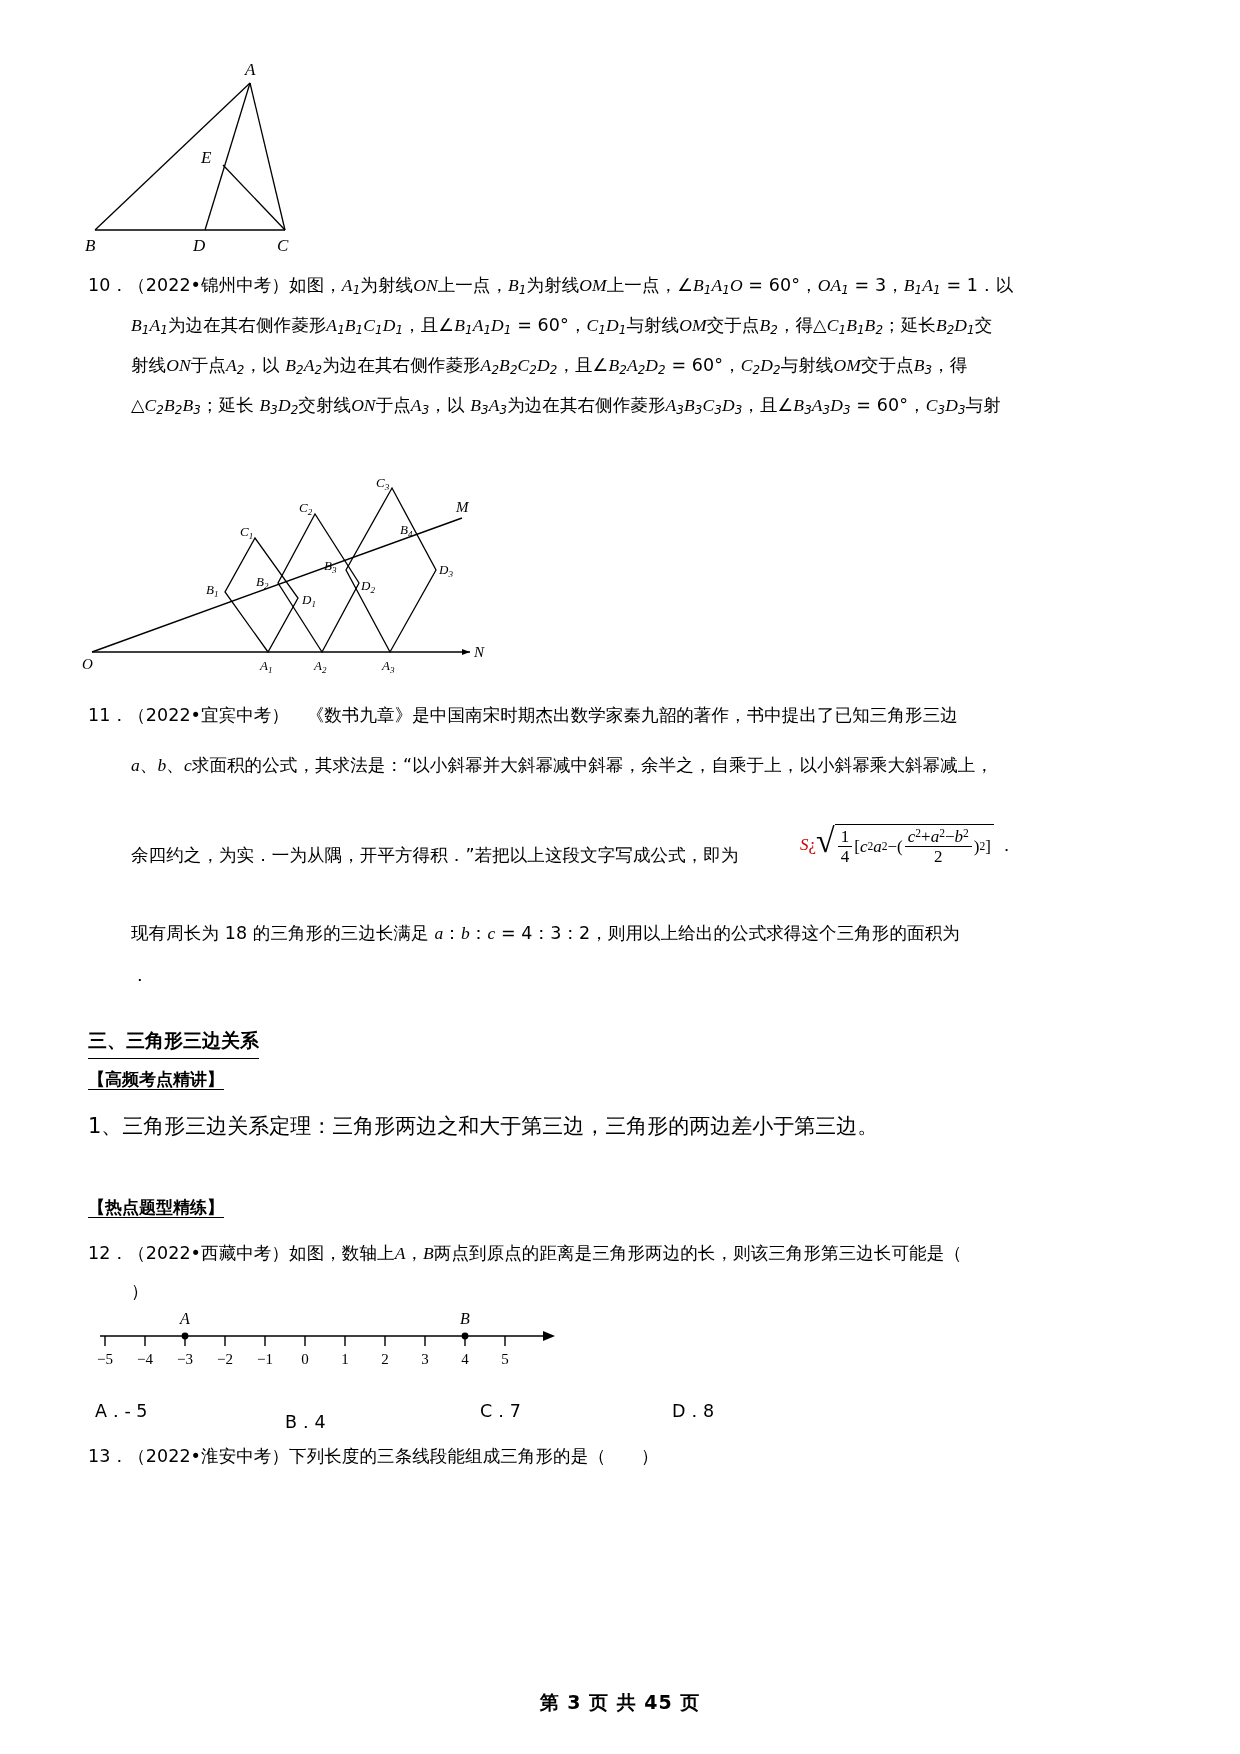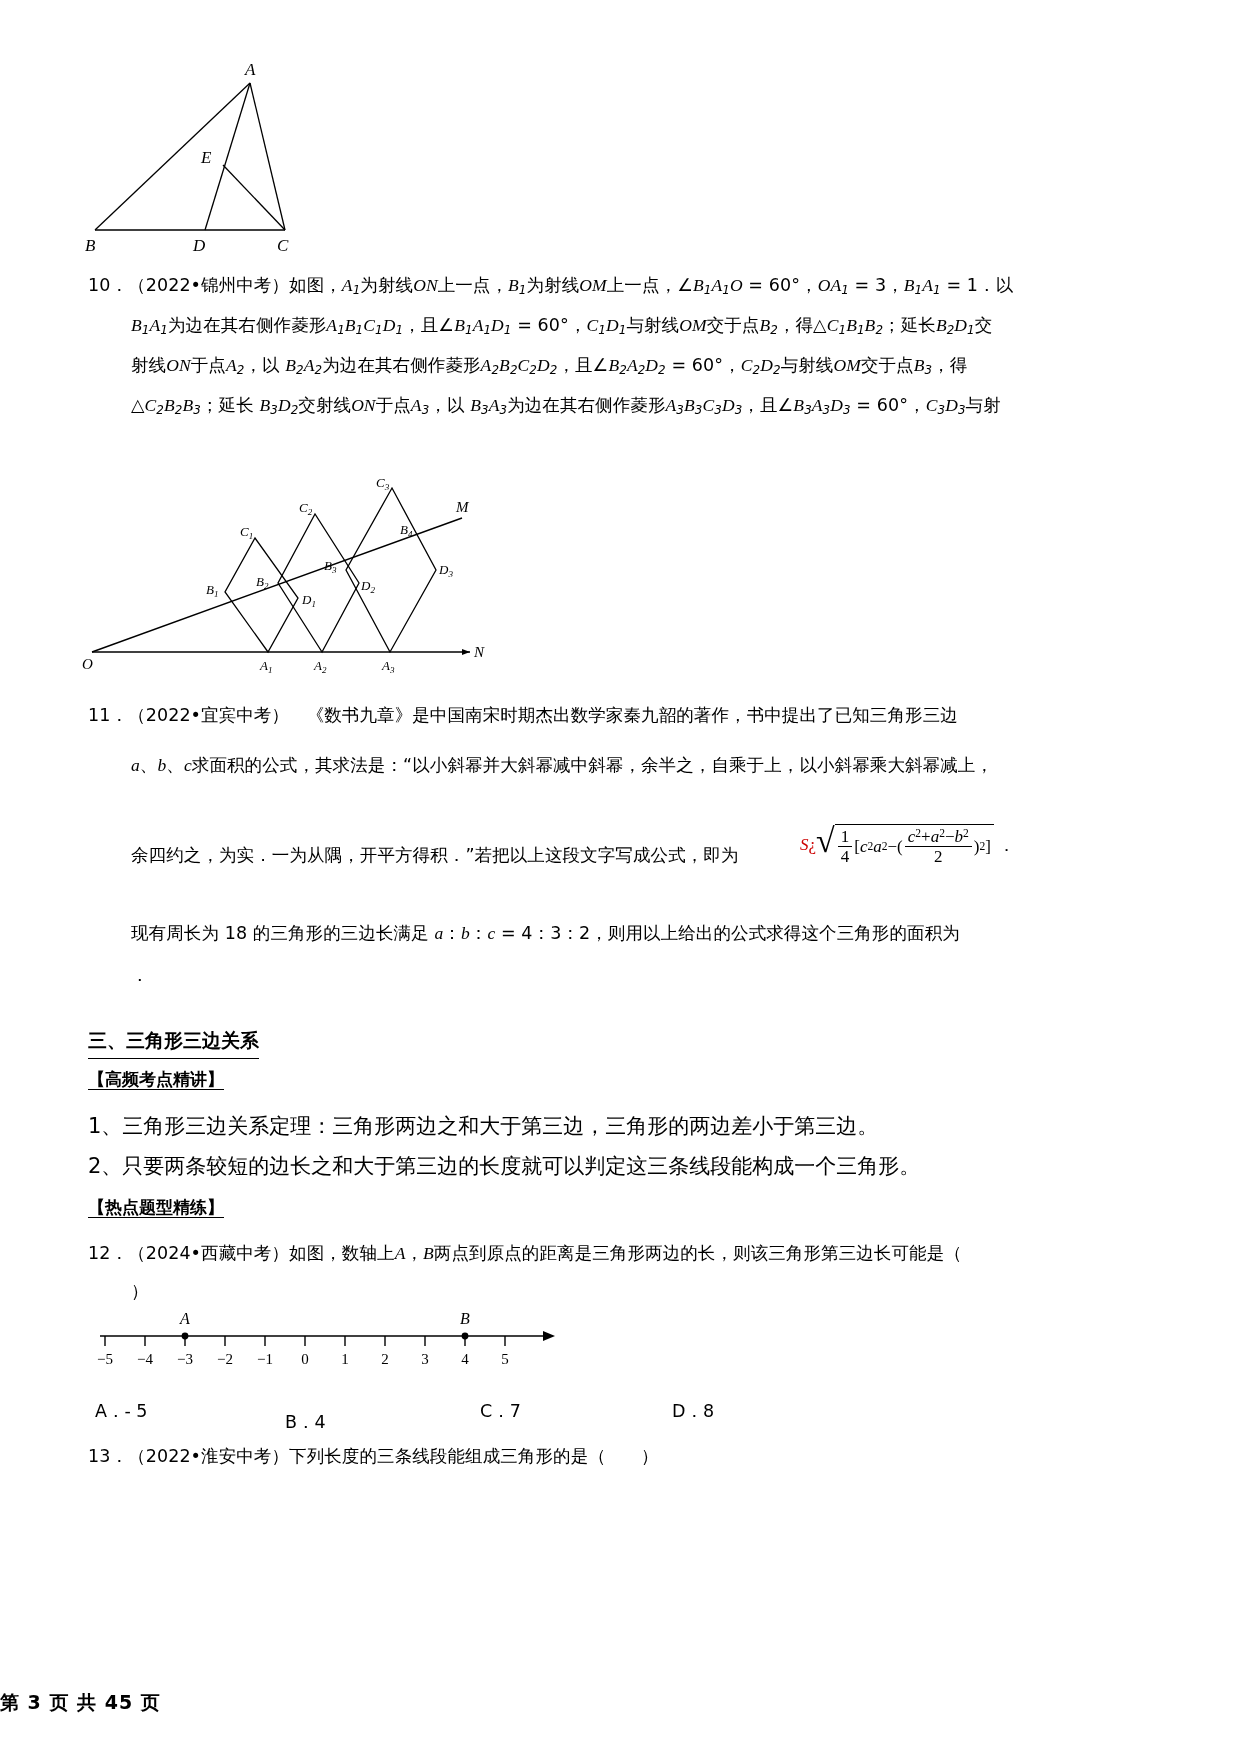--- a/index.html
+++ b/index.html
@@ -84,20 +84,21 @@
     width: 72px;
     height: 15px;
     vertical-align: -2px;
   }
   
   .footer {
     position: absolute;
     left: 0;
     right: 0;
     bottom: 38px;
+    text-align: center;
     font-family: "DejaVu Sans", "Liberation Sans", sans-serif;
     font-size: 19px;
     font-weight: bold;
     letter-spacing: 1px;
   }
   
   .formula {
     position: absolute;
     display: inline-flex;
     align-items: center;
@@ -271,28 +272,27 @@
 
   <div class="sec-head" style="left:88px; top:1028px;">
     <span class="ul">三、三角形三边关系</span>
   </div>
 
   <div class="tag-head" style="left:88px; top:1068px;">
     <span class="ul" style="border-bottom:1.4px solid #000;">【高频考点精讲】</span>
   </div>
 
   <div class="plain" style="left:88px; top:1112px;">1、三角形三边关系定理：三角形两边之和大于第三边，三角形的两边差小于第三边。</div>
-  <div class="plain" style="left:88px; top:1152px;">2、只要两条较短的边长之和大于第三边的长度就可以判定这三条线段能构成一个三角形。</div>
 
   <div class="tag-head" style="left:88px; top:1196px;">
     <span class="ul" style="border-bottom:1.4px solid #000;">【热点题型精练】</span>
   </div>
 
   <div class="qline cn" style="left:88px; top:1240px;">
-    <span>12．</span><span>（2024•西藏中考）</span>如图，数轴上<span class="it">A</span>，<span class="it">B</span>两点到原点的距离是三角形两边的长，则该三角形第三边长可能是（
+    <span>12．</span><span>（2022•西藏中考）</span>如图，数轴上<span class="it">A</span>，<span class="it">B</span>两点到原点的距离是三角形两边的长，则该三角形第三边长可能是（
   </div>
   <div class="qline cn" style="left:131px; top:1278px;">）</div>
 
   <div class="numline">
     <svg width="470" height="80" viewBox="0 0 470 80">
       <line x1="5" y1="26" x2="452" y2="26" stroke="#000" stroke-width="1.6"></line>
       <polygon points="460,26 448,21 448,31" fill="#000"></polygon>
 
       <g stroke="#000" stroke-width="1.4">
         <line x1="10" y1="26" x2="10" y2="36"></line>

